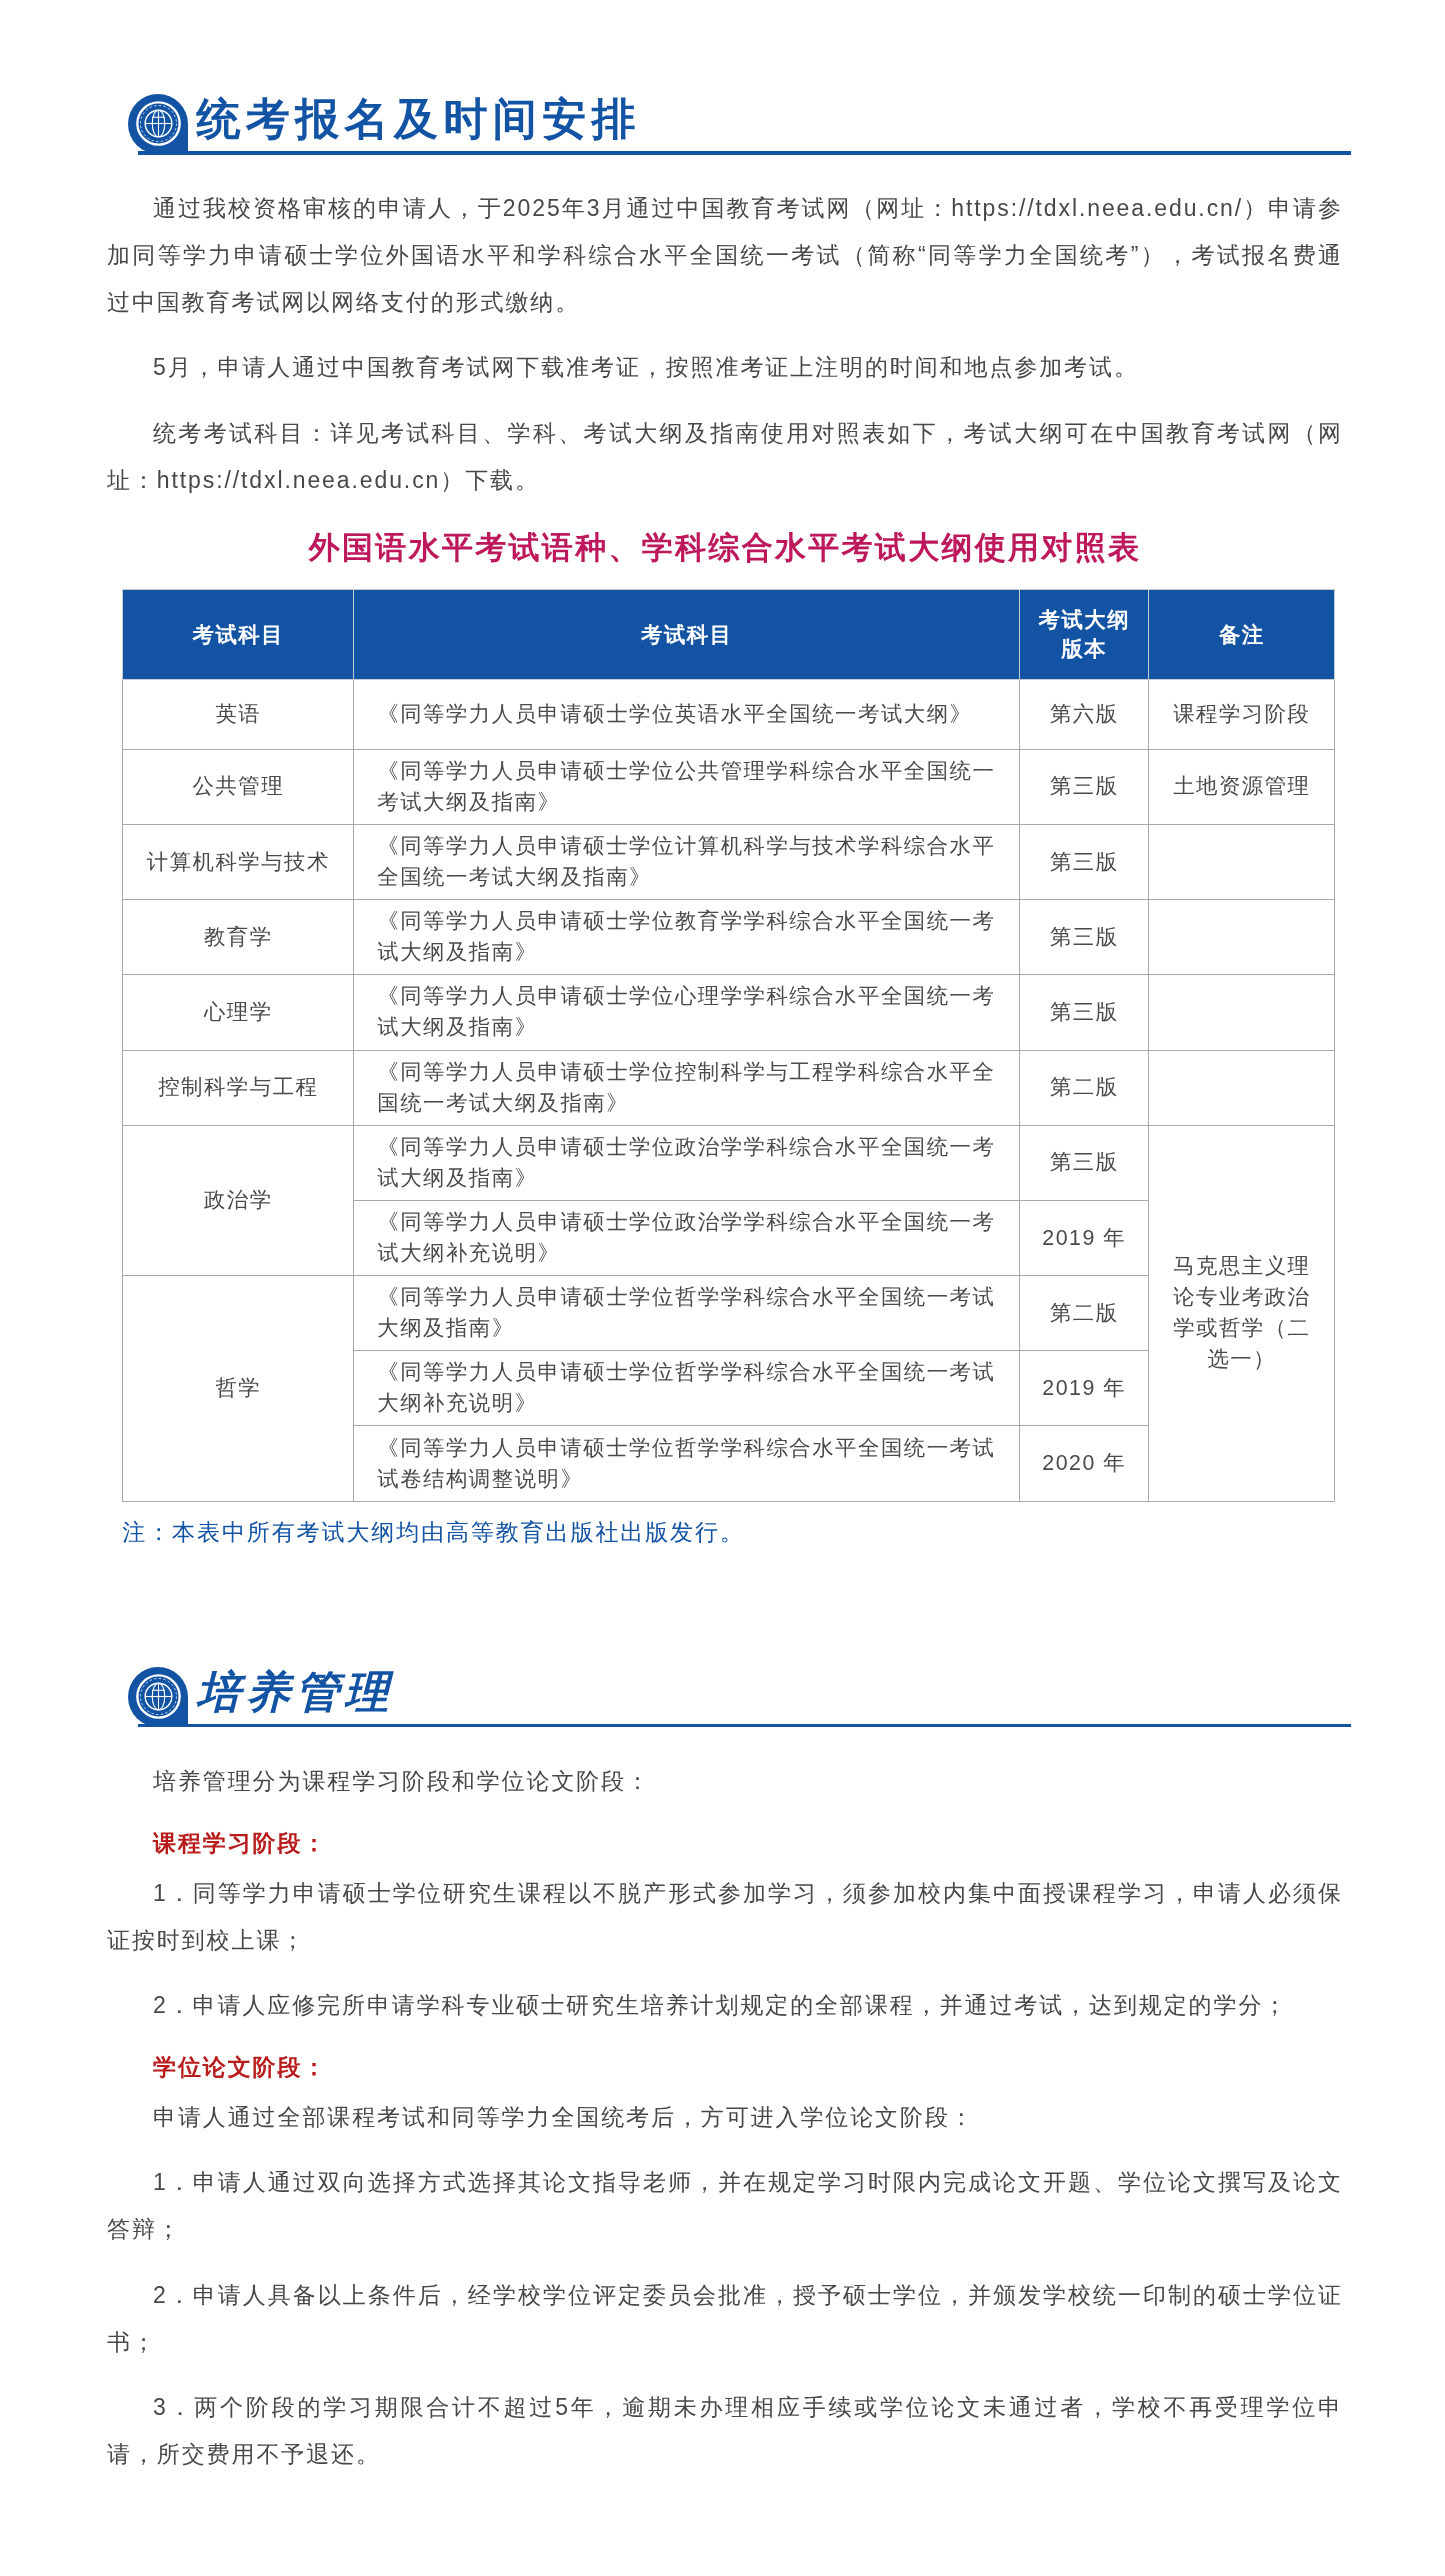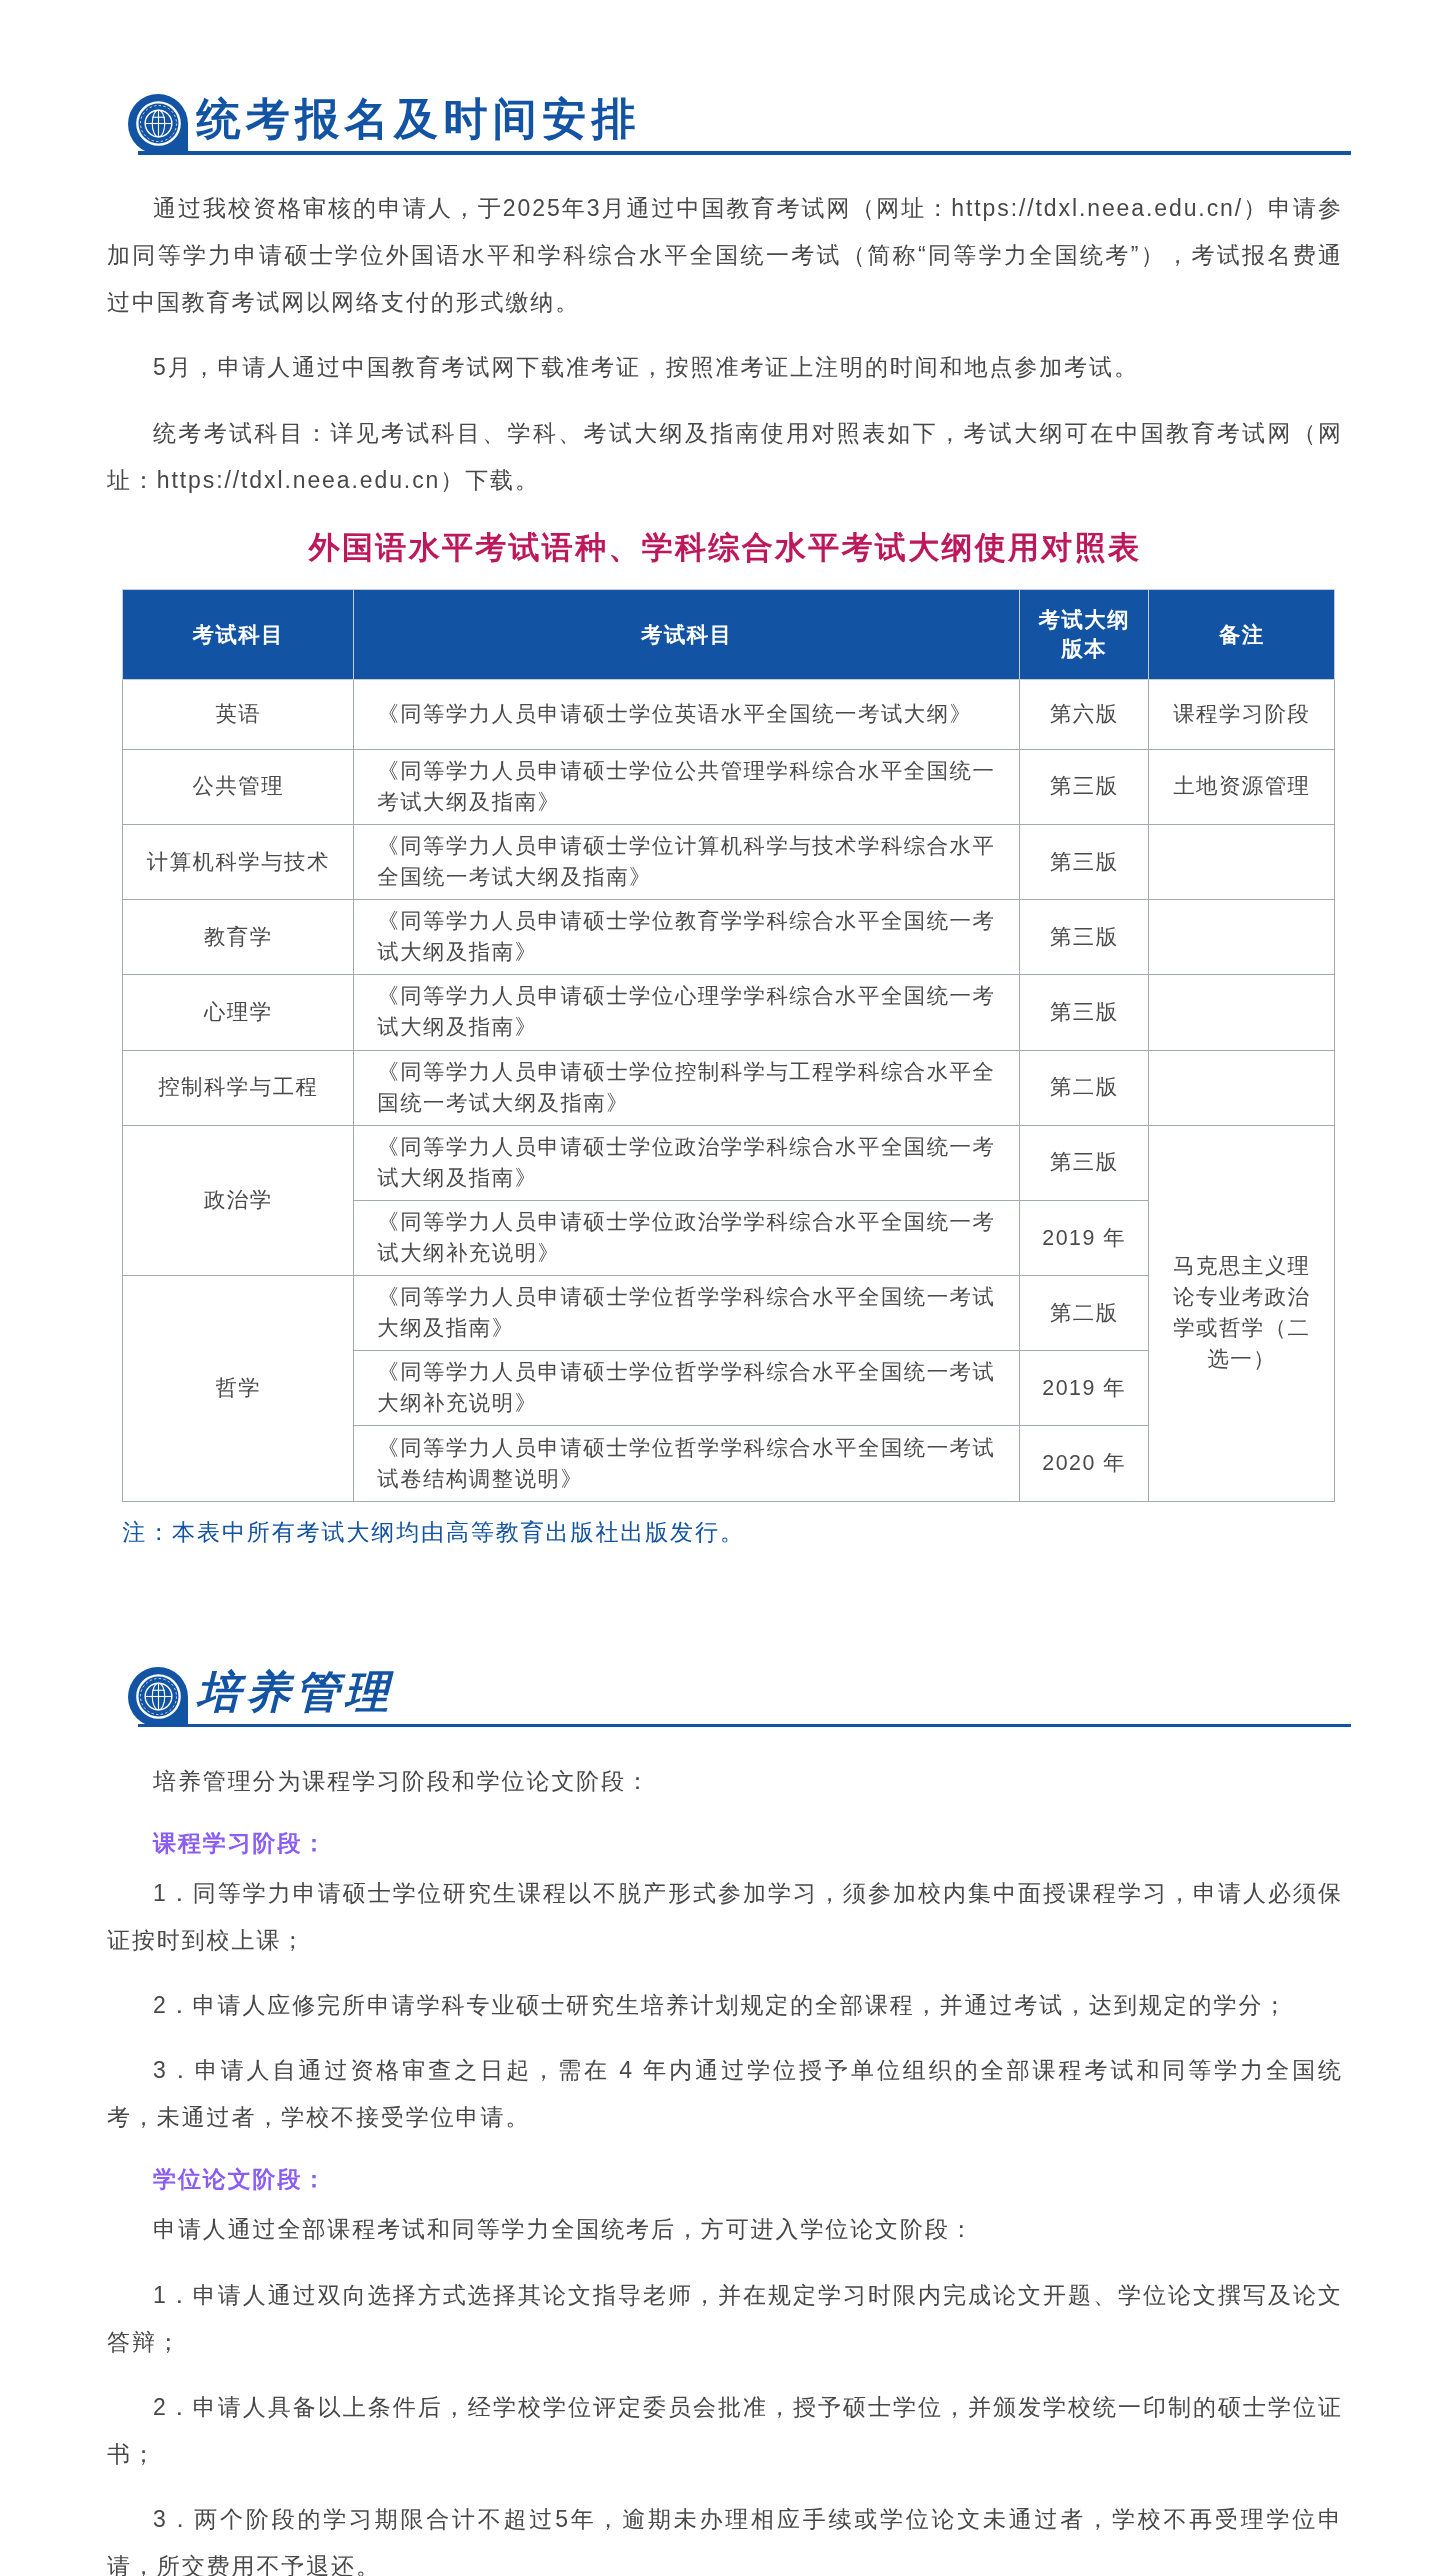--- a/index.html
+++ b/index.html
@@ -23,21 +23,21 @@
     color:#1253a4;font-size:44px;font-weight:bold;letter-spacing:5.4px;
     margin-left:8px;line-height:1;padding-bottom:7.7px;white-space:nowrap;
   }
   
   .para{
     font-size:23px;color:#484848;line-height:47px;letter-spacing:1.9px;
     text-align:justify;text-indent:2em;margin:0 0 18.4px 0;
   }
   .para.first{margin-top:29px;}
   .subhead{
-    font-size:23px;color:#8b5cf6;font-weight:bold;letter-spacing:1.9px;
+    font-size:23px;color:#b91c1c;font-weight:bold;letter-spacing:1.9px;
     margin:23px 0 10.7px 0;padding-left:2em;
   }
   
   .table-title{
     font-size:31px;font-weight:bold;color:#be185d;letter-spacing:2.3px;
     text-align:center;margin:23px 0 20px 0;
   }
   table.exam{
     border-collapse:collapse;table-layout:fixed;
     width:1213px;margin-left:15.3px;
@@ -179,21 +179,20 @@
       </svg>
     </div>
     <div class="section-title">培养管理</div>
   </div>
 
   <p class="para first">培养管理分为课程学习阶段和学位论文阶段：</p>
 
   <div class="subhead">课程学习阶段：</div>
   <p class="para">1．同等学力申请硕士学位研究生课程以不脱产形式参加学习，须参加校内集中面授课程学习，申请人必须保证按时到校上课；</p>
   <p class="para">2．申请人应修完所申请学科专业硕士研究生培养计划规定的全部课程，并通过考试，达到规定的学分；</p>
-  <p class="para">3．申请人自通过资格审查之日起，需在 4 年内通过学位授予单位组织的全部课程考试和同等学力全国统考，未通过者，学校不接受学位申请。</p>
 
   <div class="subhead">学位论文阶段：</div>
   <p class="para">申请人通过全部课程考试和同等学力全国统考后，方可进入学位论文阶段：</p>
   <p class="para">1．申请人通过双向选择方式选择其论文指导老师，并在规定学习时限内完成论文开题、学位论文撰写及论文答辩；</p>
   <p class="para">2．申请人具备以上条件后，经学校学位评定委员会批准，授予硕士学位，并颁发学校统一印制的硕士学位证书；</p>
   <p class="para">3．两个阶段的学习期限合计不超过5年，逾期未办理相应手续或学位论文未通过者，学校不再受理学位申请，所交费用不予退还。</p>
 
 </div>
 
 

